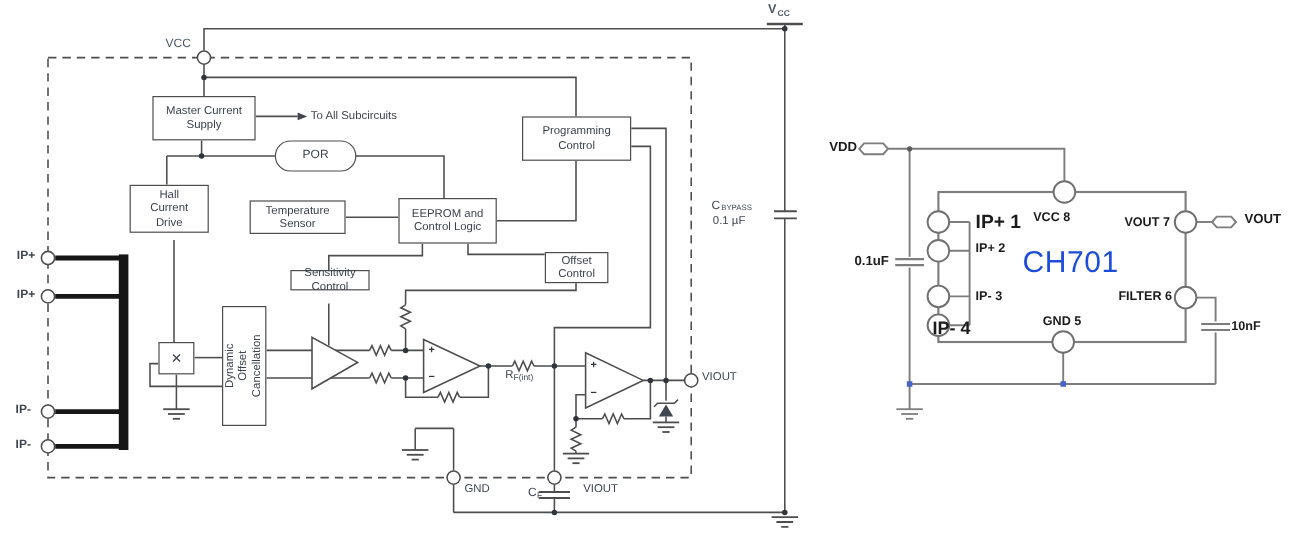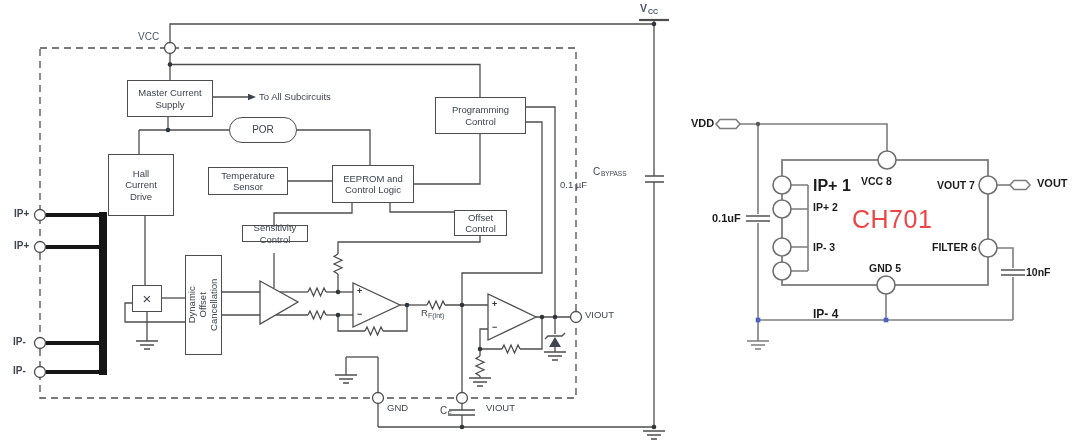--- a/index.html
+++ b/index.html
@@ -7,21 +7,21 @@
           font-family:"Liberation Sans",sans-serif;}
   .canvas svg{position:absolute;left:0;top:0;}
   .lab{position:absolute;color:#3f4551;white-space:pre;line-height:1;
        font-family:"Liberation Sans",sans-serif;}
   .blk{position:absolute;box-sizing:border-box;border:1.2px solid #4d4d4d;background:#fff;
        display:flex;align-items:center;justify-content:center;text-align:center;
        font-size:9.5px;color:#3c424e;white-space:pre-line;line-height:1.18;
        font-family:"Liberation Sans",sans-serif;}
   .vtext{transform:rotate(-90deg);white-space:pre-line;width:96px;text-align:center;}
   .rlab{font-weight:bold;color:#1b1b1b;}
-  .chip-name{color:#ef4444;letter-spacing:.5px;}
+  .chip-name{color:#1d4ed8;letter-spacing:.5px;}
   .pm{font-weight:bold;font-size:9px;color:#2e333d;}
 </style>
 </head>
 <body>
 
 <div class="canvas">
 
 <svg width="1080" height="448" viewBox="0 0 1080 448">
   <defs>
     <g id="gnd-sym">
@@ -197,21 +197,21 @@
     <g fill="#4a63c8" stroke="none">
       <rect x="755.7" y="317.7" width="4.6" height="4.6"></rect>
       <rect x="883.7" y="317.7" width="4.6" height="4.6"></rect>
     </g>
   </g>
 </svg>
 
 <div class="blk" style="left:127px;top:80px;width:86px;height:37px;">Master Current
 Supply</div>
 <div class="blk" style="left:229px;top:117px;width:68px;height:26px;font-size:10px;border-radius:13px;">POR</div>
-<div class="blk" style="left:108px;top:154px;width:66px;height:62px;">Hall
+<div class="blk" style="left:108px;top:154px;width:66px;height:40px;">Hall
 Current
 Drive</div>
 <div class="blk" style="left:332px;top:165px;width:82px;height:38px;">EEPROM and
 Control Logic</div>
 <div class="blk" style="left:208px;top:167px;width:80px;height:28px;">Temperature
 Sensor</div>
 <div class="blk" style="left:435px;top:97px;width:91px;height:37px;">Programming
 Control</div>
 <div class="blk" style="left:454px;top:198px;width:53px;height:26px;margin-top:12px;">Offset
 Control</div>
@@ -224,40 +224,40 @@
 <span class="lab" style="left:640px;top:3px;font-size:10.5px;font-weight:bold;color:#4a5668;">V</span>
 <span class="lab" style="left:648px;top:8px;font-size:7px;font-weight:bold;color:#4a5668;">CC</span>
 <span class="lab" style="left:138px;top:32px;font-size:10px;font-weight:normal;color:#4a5668;">VCC</span>
 <span class="lab" style="left:259px;top:92px;font-size:9.5px;">To All Subcircuits</span>
 <span class="lab" style="left:14px;top:209px;font-size:10px;font-weight:bold;">IP+</span>
 <span class="lab" style="left:14px;top:241px;font-size:10px;font-weight:bold;">IP+</span>
 <span class="lab" style="left:13px;top:337px;font-size:10px;font-weight:bold;">IP-</span>
 <span class="lab" style="left:13px;top:366px;font-size:10px;font-weight:bold;">IP-</span>
 <span class="lab" style="left:593px;top:167px;font-size:10px;">C</span>
 <span class="lab" style="left:601px;top:170.5px;font-size:6.5px;">BYPASS</span>
-<span class="lab" style="left:560px;top:180px;font-size:9.5px;text-align:center;">0.1 µF</span>
+<span class="lab" style="left:594px;top:180px;font-size:9.5px;text-align:center;">0.1 µF</span>
 <span class="lab" style="left:421px;top:308px;font-size:9.5px;">R</span>
 <span class="lab" style="left:428px;top:311.5px;font-size:7px;">F(int)</span>
 <span class="lab" style="left:387px;top:403px;font-size:9.5px;">GND</span>
 <span class="lab" style="left:440px;top:406px;font-size:10px;">C</span>
 <span class="lab" style="left:447.5px;top:410px;font-size:7px;">F</span>
 <span class="lab" style="left:486px;top:403px;font-size:9.5px;">VIOUT</span>
 <span class="lab" style="left:585px;top:310px;font-size:9.5px;">VIOUT</span>
 <span class="lab pm" style="left:357px;top:287px;">+</span>
 <span class="lab pm" style="left:357px;top:310px;">−</span>
 <span class="lab pm" style="left:492px;top:300px;">+</span>
 <span class="lab pm" style="left:492px;top:323px;">−</span>
 
 <span class="lab rlab" style="left:691px;top:118px;font-size:11px;">VDD</span>
 <span class="lab rlab" style="left:712px;top:213px;font-size:11px;">0.1uF</span>
 <span class="lab chip-name" style="left:852px;top:207px;font-size:25px;">CH701</span>
 <span class="lab rlab" style="left:813px;top:178px;font-size:16px;">IP+ 1</span>
 <span class="lab rlab" style="left:813px;top:202px;font-size:10.5px;">IP+ 2</span>
 <span class="lab rlab" style="left:813px;top:242px;font-size:10.5px;">IP- 3</span>
-<span class="lab rlab" style="left:813px;top:266px;font-size:12px;margin-top:42px;">IP- 4</span>
+<span class="lab rlab" style="left:777px;top:266px;font-size:15px;">IP- 4</span>
 <span class="lab rlab" style="left:861px;top:176px;font-size:10.5px;">VCC 8</span>
 <span class="lab rlab" style="left:869px;top:263px;font-size:10.5px;">GND 5</span>
 <span class="lab rlab" style="left:937px;top:180px;font-size:10.5px;">VOUT 7</span>
 <span class="lab rlab" style="left:932px;top:242px;font-size:10.5px;">FILTER 6</span>
 <span class="lab rlab" style="left:1037px;top:178px;font-size:11px;">VOUT</span>
 <span class="lab rlab" style="left:1026px;top:267px;font-size:10.5px;">10nF</span>
 
 </div>
 
 </body></html>

